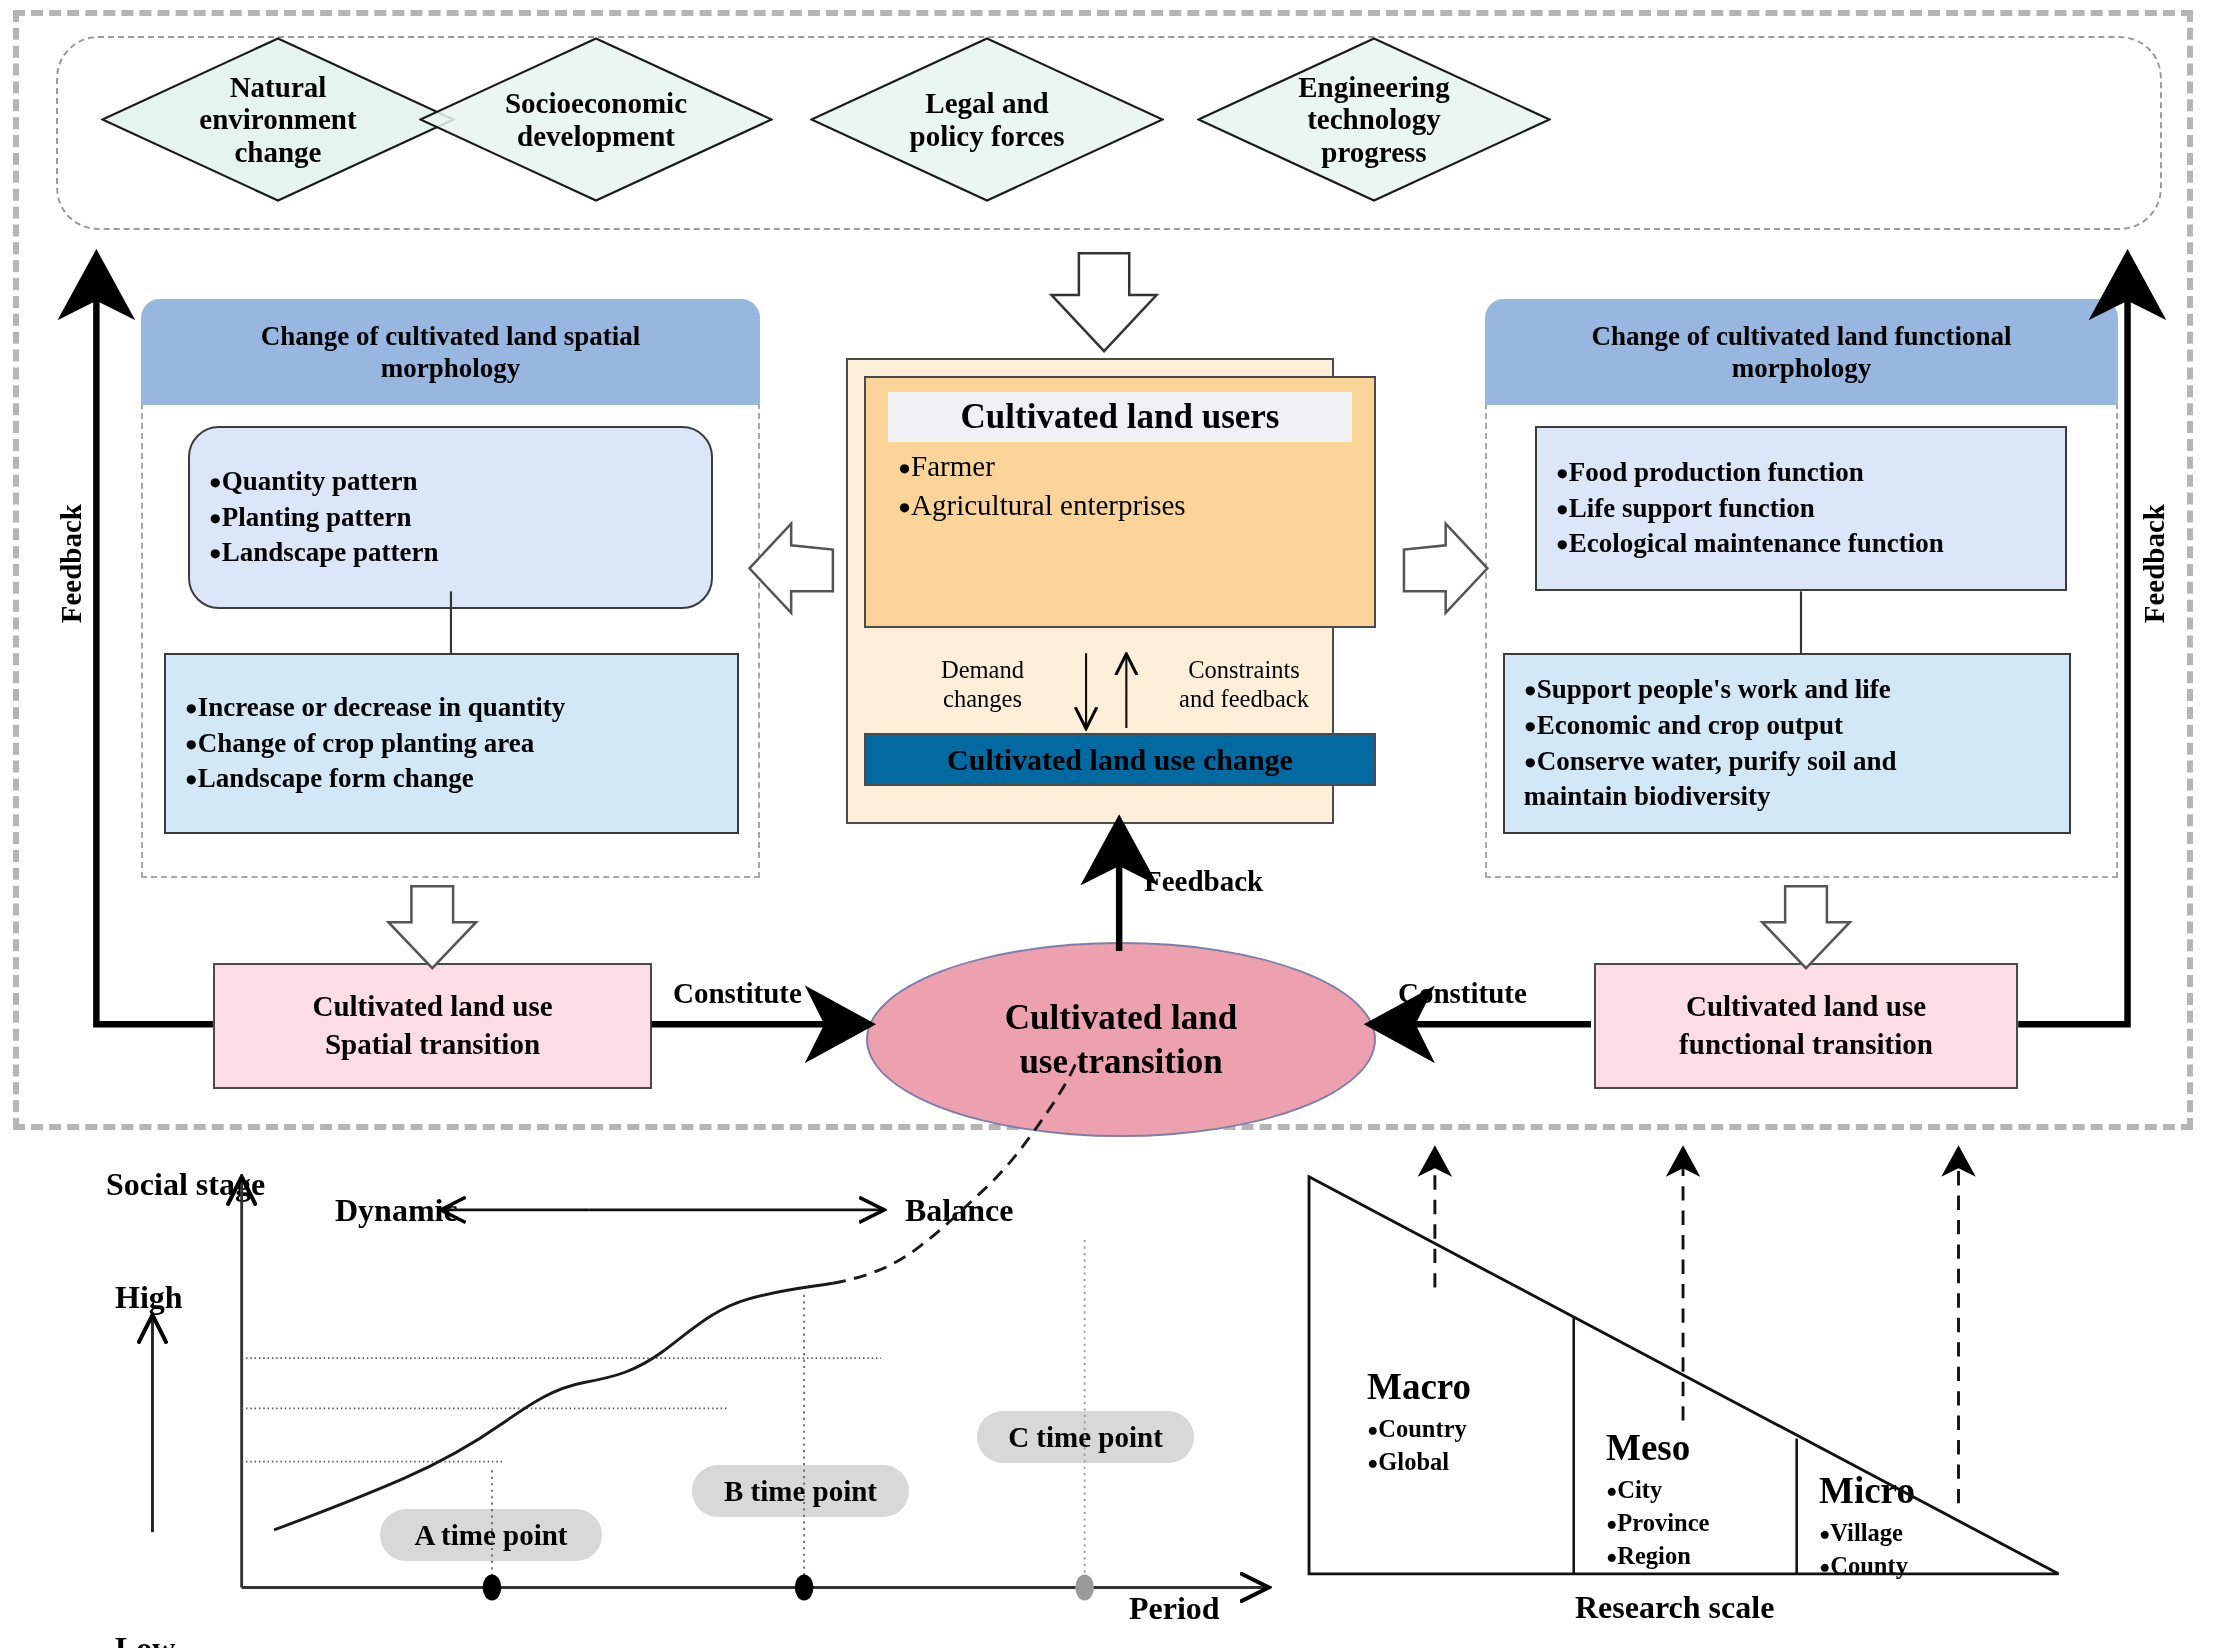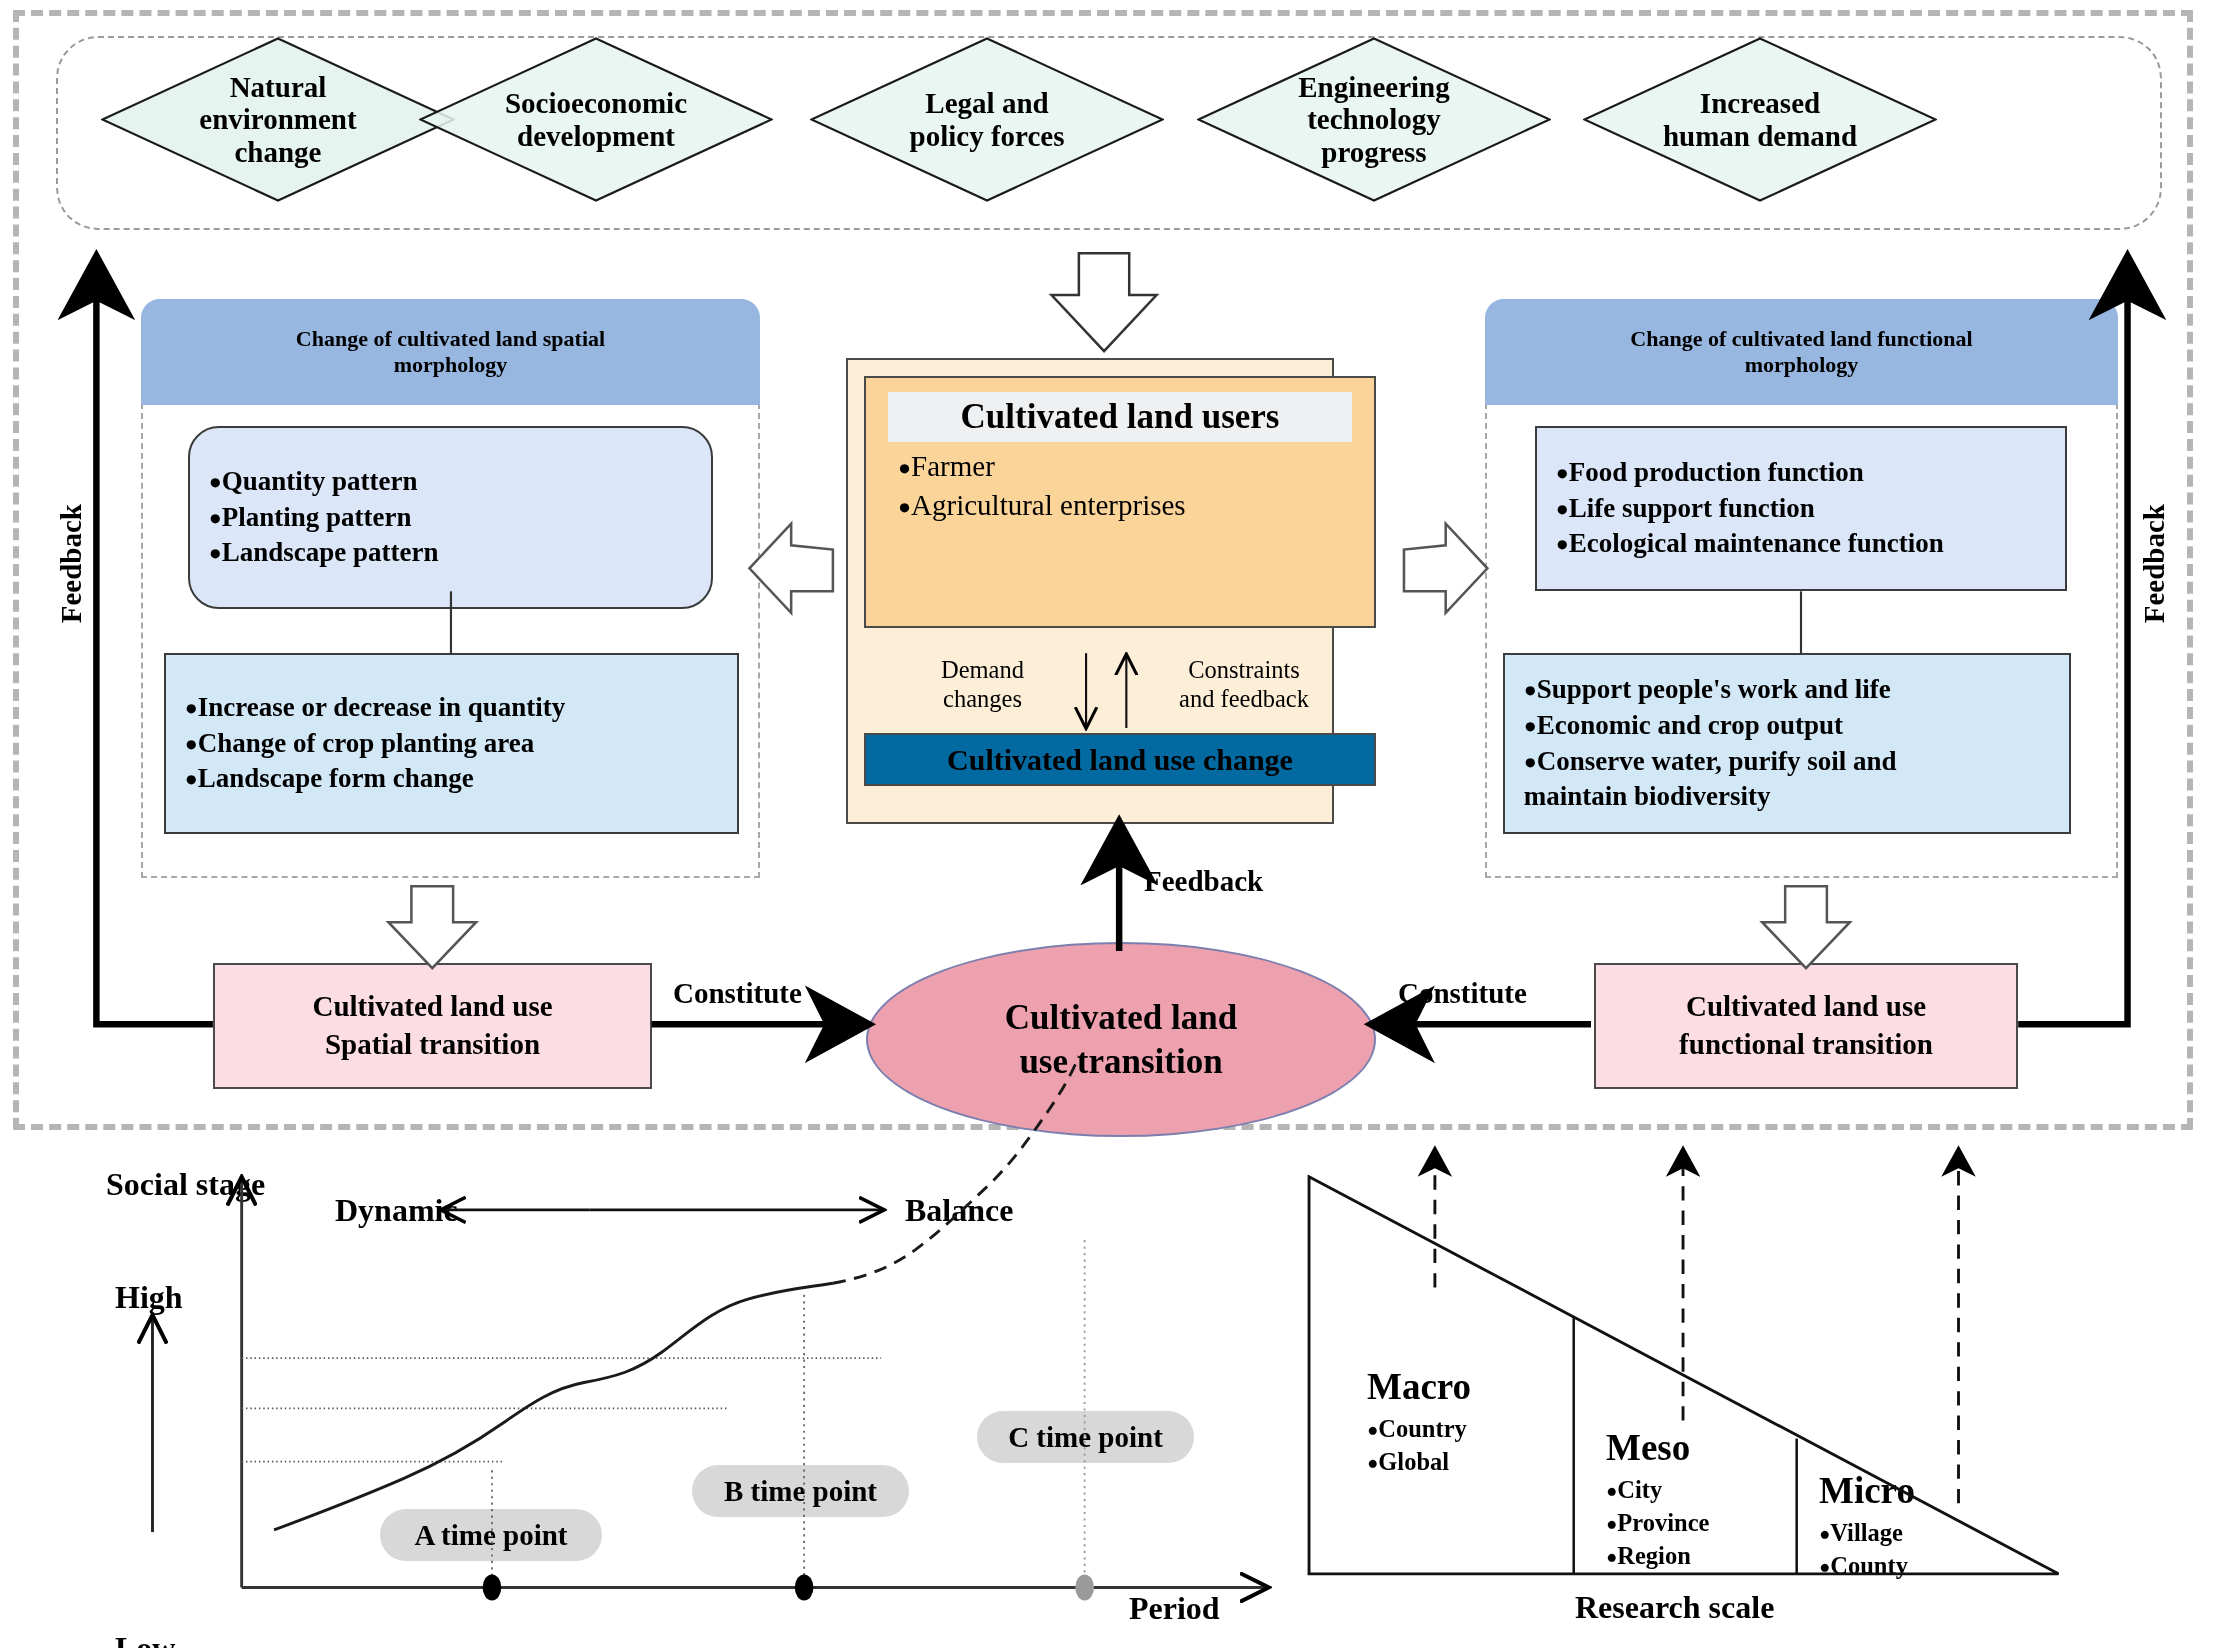--- a/index.html
+++ b/index.html
@@ -40,21 +40,21 @@
     pointer-events:none;
     white-space:pre-line;
   }
 
   
   .blue-header{
     position:absolute;
     background:#97b6e0;
     border-radius:18.7px 18.7px 0 0;
     display:flex;align-items:center;justify-content:center;
-    text-align:center;font-weight:bold;font-size:22px;line-height:1.2;
+    text-align:center;font-weight:bold;font-size:27px;line-height:1.2;
     padding:0 13px;box-sizing:border-box;
     white-space:pre-line;
   }
   .dash-panel{
     position:absolute;
     border:2.2px dashed #a8a8a8;
     box-sizing:border-box;
     background:transparent;
   }
 
@@ -195,29 +195,20 @@
     <div class="diamond">
       <svg viewBox="0 0 492 230" preserveAspectRatio="none">
         <polygon points="246,2 490,115 246,228 2,115" fill="#e6f4ef" fill-opacity="0.86" stroke="#1a1a1a" stroke-width="3"></polygon>
       </svg>
     </div>
     <div class="diamond-label">Engineering
 technology
 progress</div>
   </div>
 
-  <div class="diamond-wrap" style="left:1583px;">
-    <div class="diamond">
-      <svg viewBox="0 0 492 230" preserveAspectRatio="none">
-        <polygon points="246,2 490,115 246,228 2,115" fill="#e6f4ef" fill-opacity="0.86" stroke="#1a1a1a" stroke-width="3"></polygon>
-      </svg>
-    </div>
-    <div class="diamond-label">Increased
-human demand</div>
-  </div>
 
   <div class="dash-panel" style="left:141px;top:403px;width:619px;height:475px;"></div>
   <div class="blue-header" style="left:141px;top:299px;width:619px;height:106px;">Change of cultivated land spatial
 morphology</div>
 
   <div class="lb-box" style="left:188px;top:426px;width:525px;height:183px;border-radius:31px;">
     <ul>
       <li><span class="bullet">●</span><span>Quantity pattern</span></li>
       <li><span class="bullet">●</span><span>Planting pattern</span></li>
       <li><span class="bullet">●</span><span>Landscape pattern</span></li>

